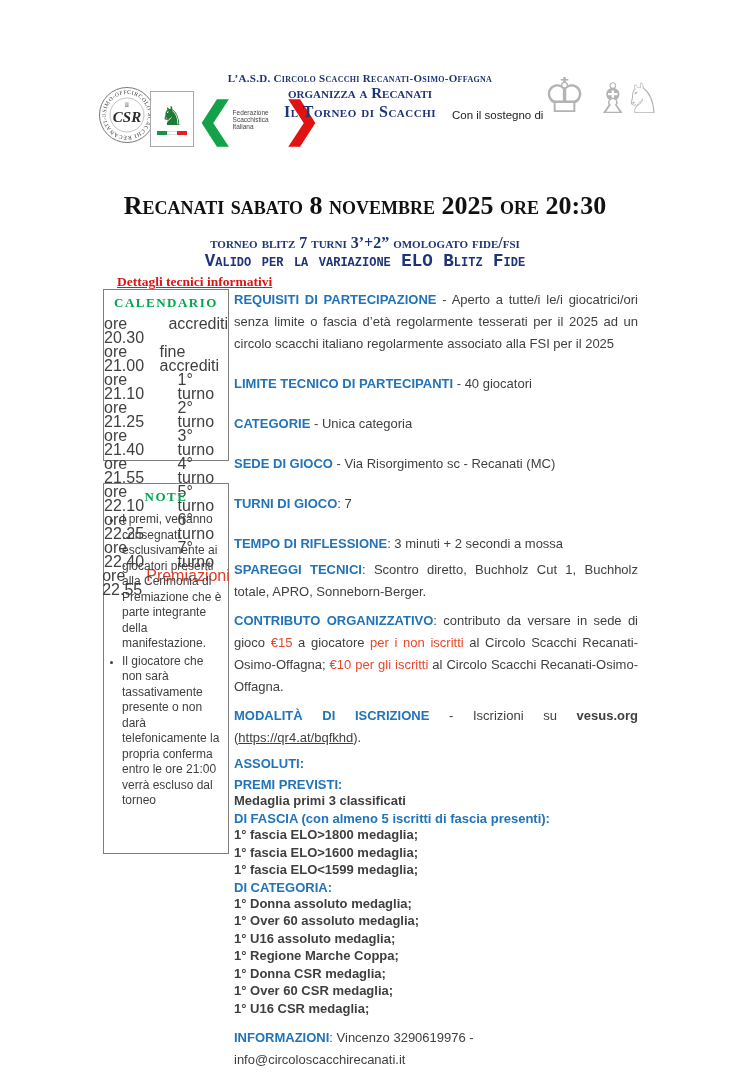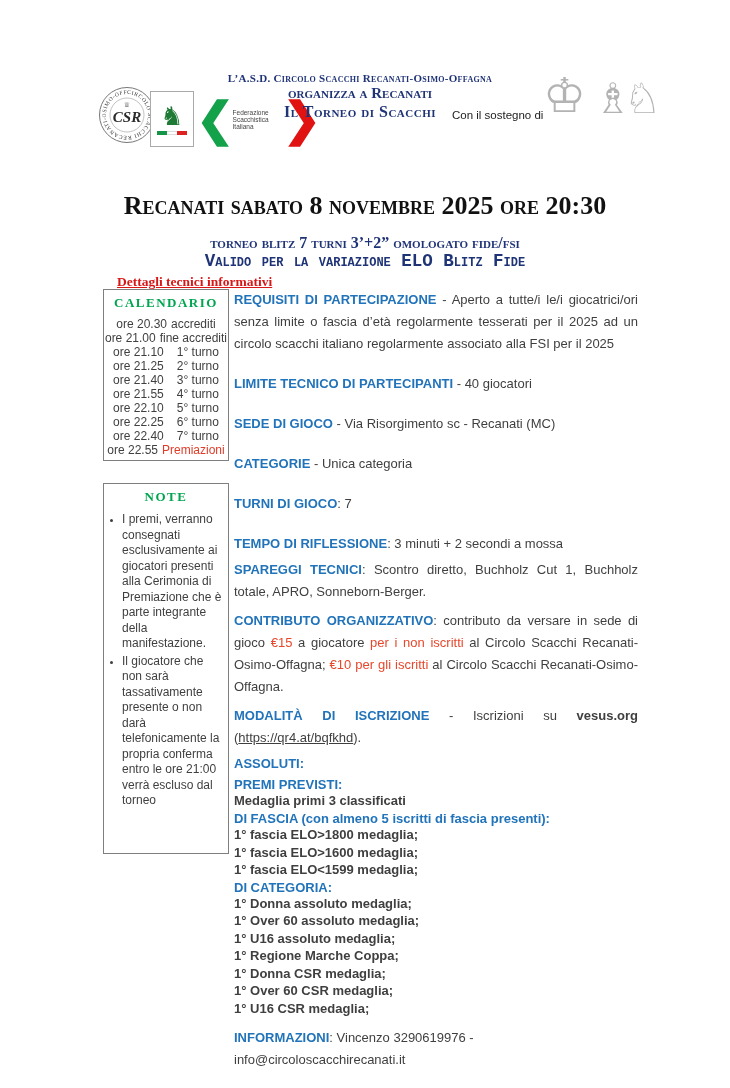--- a/index.html
+++ b/index.html
@@ -57,21 +57,21 @@
   .validity-line { position:absolute; left:0; top:251px; width:100%; text-align:center;
     font-family:Liberation Mono, monospace; font-variant:small-caps; font-weight:bold; font-size:17.5px; color:#1f3377; }
   .details-link { position:absolute; left:117px; top:274px;
     font-family:"Liberation Serif", serif; font-weight:bold; font-size:13.5px; color:#d91616; text-decoration:underline; cursor:pointer; }
   
   .left-col { position:absolute; left:103px; top:289px; width:126px; }
   .box { border:1.5px solid #7f7f7f; background:#fff; }
   .cal-box { height:172px; padding-top:5px; }
   .box-title { text-align:center; color:#00a550; font-weight:bold; font-size:13px; letter-spacing:1.5px;font-family:Liberation Serif, serif; }
   .cal-rows { margin-top:6px; }
-  .cal-row { display:flex; justify-content:center; font-size:12px; line-height:14px; color:#3f3f3f; }
+  .cal-row { display:flex; justify-content:center; font-size:16px; line-height:14px; color:#3f3f3f; }
   .cal-row.g1 { gap:4px; }
   .cal-row.g2 { gap:13px; }
   .cal-ev.red { color:#e23b27; }
   .note-box { height:371px; margin-top:22px; padding:5px 4px 0 4px; }
   .note-list { margin:7px 0 0 14px; }
   .note-list li { font-size:12px; line-height:15.5px; color:#3f3f3f; margin-bottom:2px; }
   .note-list li::marker { font-size:9px; }
   
   .right-col { position:absolute; left:234px; top:289px; width:404px; }
   .para { font-size:13px; line-height:22px; margin-bottom:7px; color:#3f3f3f; }
@@ -191,23 +191,23 @@
       </ul>
     </div>
   </div>
 
   <div class="right-col">
 
     <p class="para just"><span class="h">REQUISITI DI PARTECIPAZIONE</span><span> - </span><span>Aperto a tutte/i le/i giocatrici/ori senza limite o fascia d’età regolarmente tesserati per il 2025 ad un circolo scacchi italiano regolarmente associato alla FSI per il 2025</span></p>
 
     <p class="para single"><span class="h">LIMITE TECNICO DI PARTECIPANTI</span><span> - </span><span>40 giocatori</span></p>
 
+    <p class="para single"><span class="h">CATEGORIE</span><span> - </span><span>Unica categoria</span></p>
+
     <p class="para single"><span class="h">SEDE DI GIOCO</span><span> - </span><span>Via Risorgimento sc - Recanati (MC)</span></p>
-
-    <p class="para single"><span class="h">CATEGORIE</span><span> - </span><span>Unica categoria</span></p>
 
     <p class="para single"><span class="h">TURNI DI GIOCO</span><span>: </span><span>7</span></p>
 
     <p class="para single"><span class="h">TEMPO DI RIFLESSIONE</span><span>: </span><span>3 minuti + 2 secondi a mossa</span></p>
 
     <p class="para just"><span class="h">SPAREGGI TECNICI</span><span>: </span><span>Scontro diretto, Buchholz Cut 1, Buchholz totale, APRO, Sonneborn-Berger.</span></p>
 
     <p class="para just"><span class="h">CONTRIBUTO ORGANIZZATIVO</span><span>: </span><span>contributo da versare in sede di gioco </span><span class="red">€15</span><span> a giocatore </span><span class="red">per i non iscritti</span><span> al Circolo Scacchi Recanati-Osimo-Offagna; </span><span class="red">€10 per gli iscritti</span><span> al Circolo Scacchi Recanati-Osimo-Offagna.</span></p>
 
     <p class="para just"><span class="h">MODALITÀ DI ISCRIZIONE</span><span> - </span><span>Iscrizioni su </span><span class="b">vesus.org</span><span> (</span><span class="lnk">https://qr4.at/bqfkhd</span><span>).</span></p>

